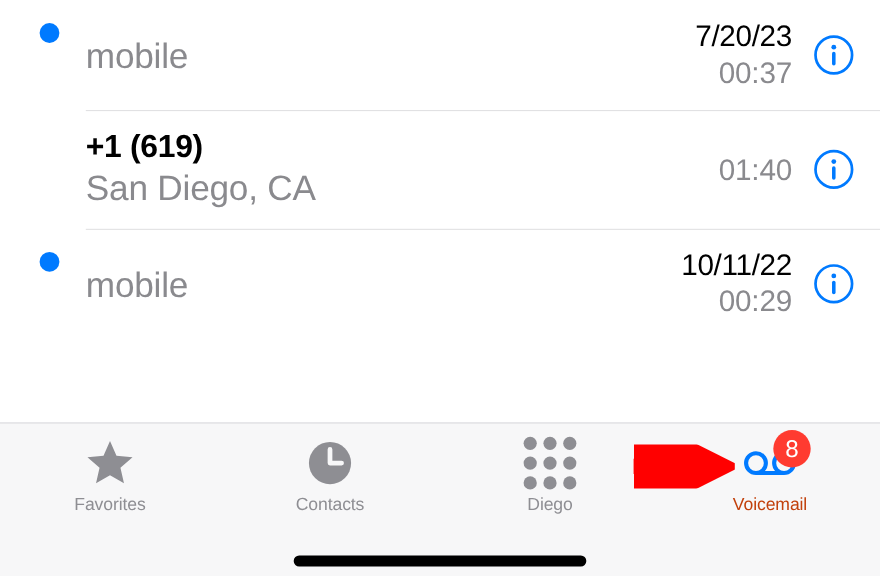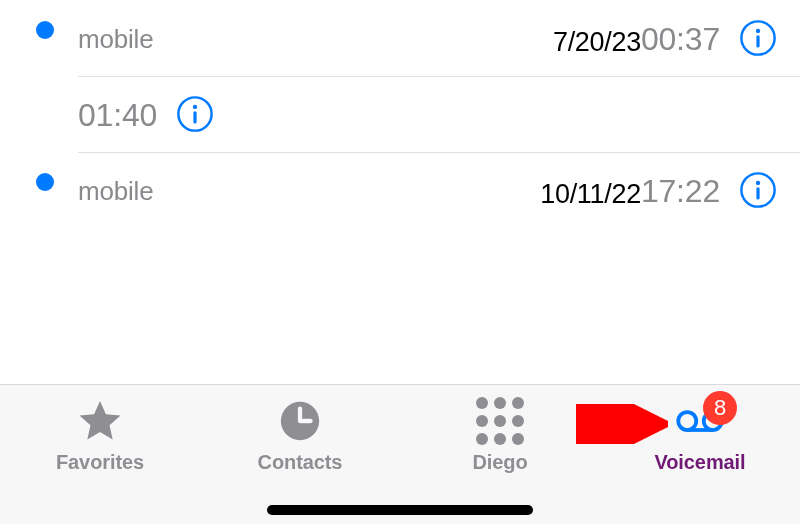--- a/index.html
+++ b/index.html
@@ -46,43 +46,43 @@
       flex-direction: column;
       justify-content: center;
     }
     .caller-name {
       font-size: 29px;
       font-weight: 600;
       color: #000;
       letter-spacing: -0.3px;
     }
     .caller-meta {
-      font-size: 26px;
+      font-size: 32px;
       color: #8a8a8e;
       margin-top: 2px;
       letter-spacing: -0.2px;
     }
     .right-col {
       display: flex;
       align-items: center;
       gap: 18px;
       padding-right: 10px;
     }
     .date-dur {
       display: flex;
-      flex-direction: row;
+      flex-direction: column;
       align-items: flex-end;
     }
     .date {
       font-size: 27px;
       color: #000;
       letter-spacing: -0.3px;
     }
     .duration {
-      font-size: 32px;
+      font-size: 27px;
       color: #8a8a8e;
       letter-spacing: -0.2px;
       margin-top: 2px;
     }
     .info-btn {
       width: 40px; height: 40px;
       display: flex; align-items: center; justify-content: center;
     }
     .info-btn svg { width: 38px; height: 38px; }
 
@@ -105,27 +105,26 @@
       width: 150px;
       position: relative;
     }
     .tab-icon {
       width: 48px; height: 48px;
       display: flex; align-items: center; justify-content: center;
       color: #8e8e93;
     }
     .tab-icon.active { color: #007aff; }
     .tab-label {
-      font-size: 20px;
+      font-size: 16px;
       color: #8e8e93;
       margin-top: 6px;
       letter-spacing: -0.1px;
-      font-weight: bold;
-    }
-    .tab-label.active { color: #701a75; }
+    }
+    .tab-label.active { color: #c2410c; }
     .badge {
       position: absolute;
       top: -6px;
       right: 38px;
       min-width: 34px; height: 34px;
       background: #ff3b30;
       border-radius: 17px;
       color: #fff;
       font-size: 22px;
       font-weight: 500;
@@ -184,20 +183,24 @@
           <circle cx="20" cy="20" r="17.5" fill="none" stroke="#007aff" stroke-width="2.6"></circle>
           <circle cx="20" cy="12.5" r="2.3" fill="#007aff"></circle>
           <rect x="18.3" y="17" width="3.4" height="13" rx="1.7" fill="#007aff"></rect>
         </svg>
       </div>
     </div>
   </div>
 
   <div class="voicemail-row">
     <div class="dot-col"></div>
+    <div class="text-col">
+      <div class="caller-name">+1 (619)</div>
+      <div class="caller-meta">San Diego, CA</div>
+    </div>
     <div class="right-col">
       <div class="date-dur">
         <div class="duration">01:40</div>
       </div>
       <div class="info-btn">
         <svg viewBox="0 0 40 40">
           <circle cx="20" cy="20" r="17.5" fill="none" stroke="#007aff" stroke-width="2.6"></circle>
           <circle cx="20" cy="12.5" r="2.3" fill="#007aff"></circle>
           <rect x="18.3" y="17" width="3.4" height="13" rx="1.7" fill="#007aff"></rect>
         </svg>
@@ -208,21 +211,21 @@
   <div class="voicemail-row">
     <div class="dot-col">
       <div class="blue-dot"></div>
     </div>
     <div class="text-col">
       <div class="caller-meta">mobile</div>
     </div>
     <div class="right-col">
       <div class="date-dur">
         <div class="date">10/11/22</div>
-        <div class="duration">17:22</div>
+        <div class="duration">00:29</div>
       </div>
       <div class="info-btn">
         <svg viewBox="0 0 40 40">
           <circle cx="20" cy="20" r="17.5" fill="none" stroke="#007aff" stroke-width="2.6"></circle>
           <circle cx="20" cy="12.5" r="2.3" fill="#007aff"></circle>
           <rect x="18.3" y="17" width="3.4" height="13" rx="1.7" fill="#007aff"></rect>
         </svg>
       </div>
     </div>
   </div>

